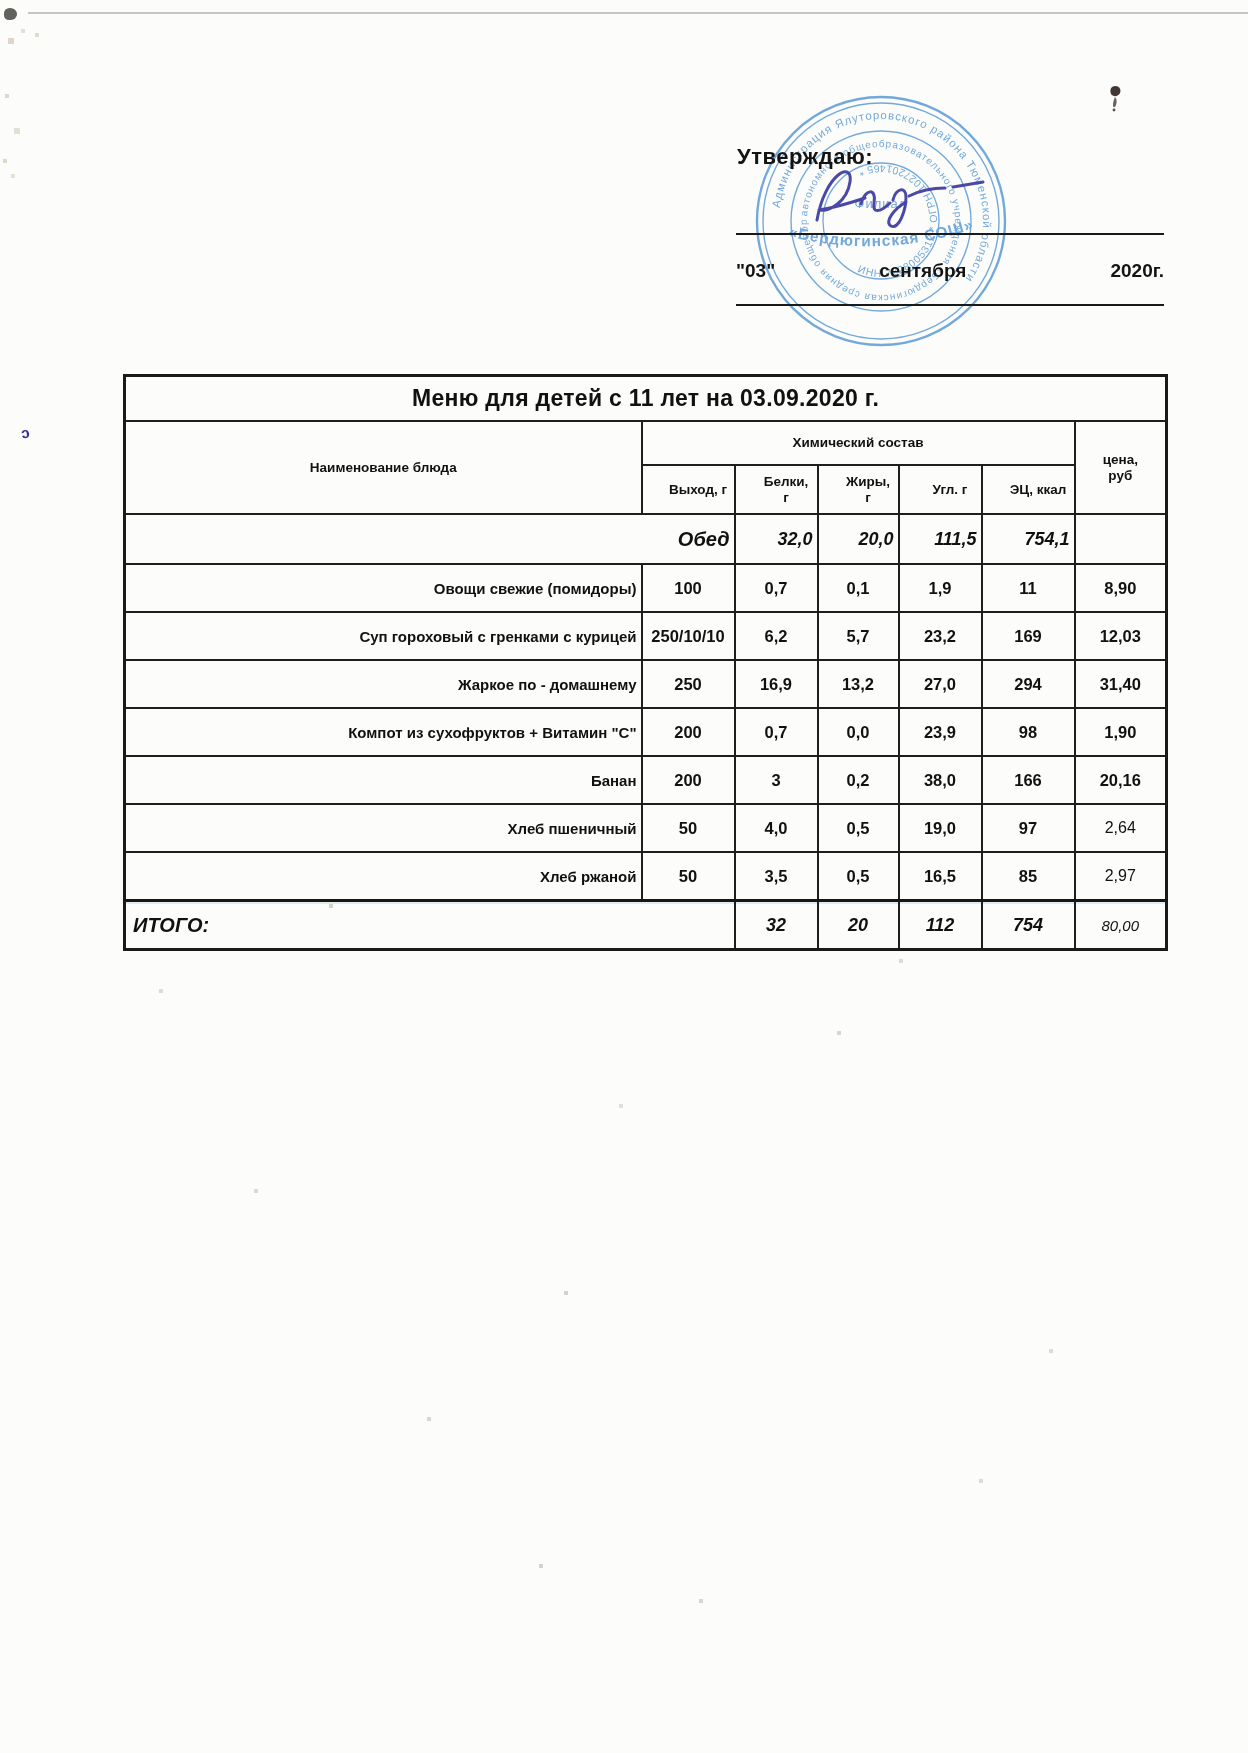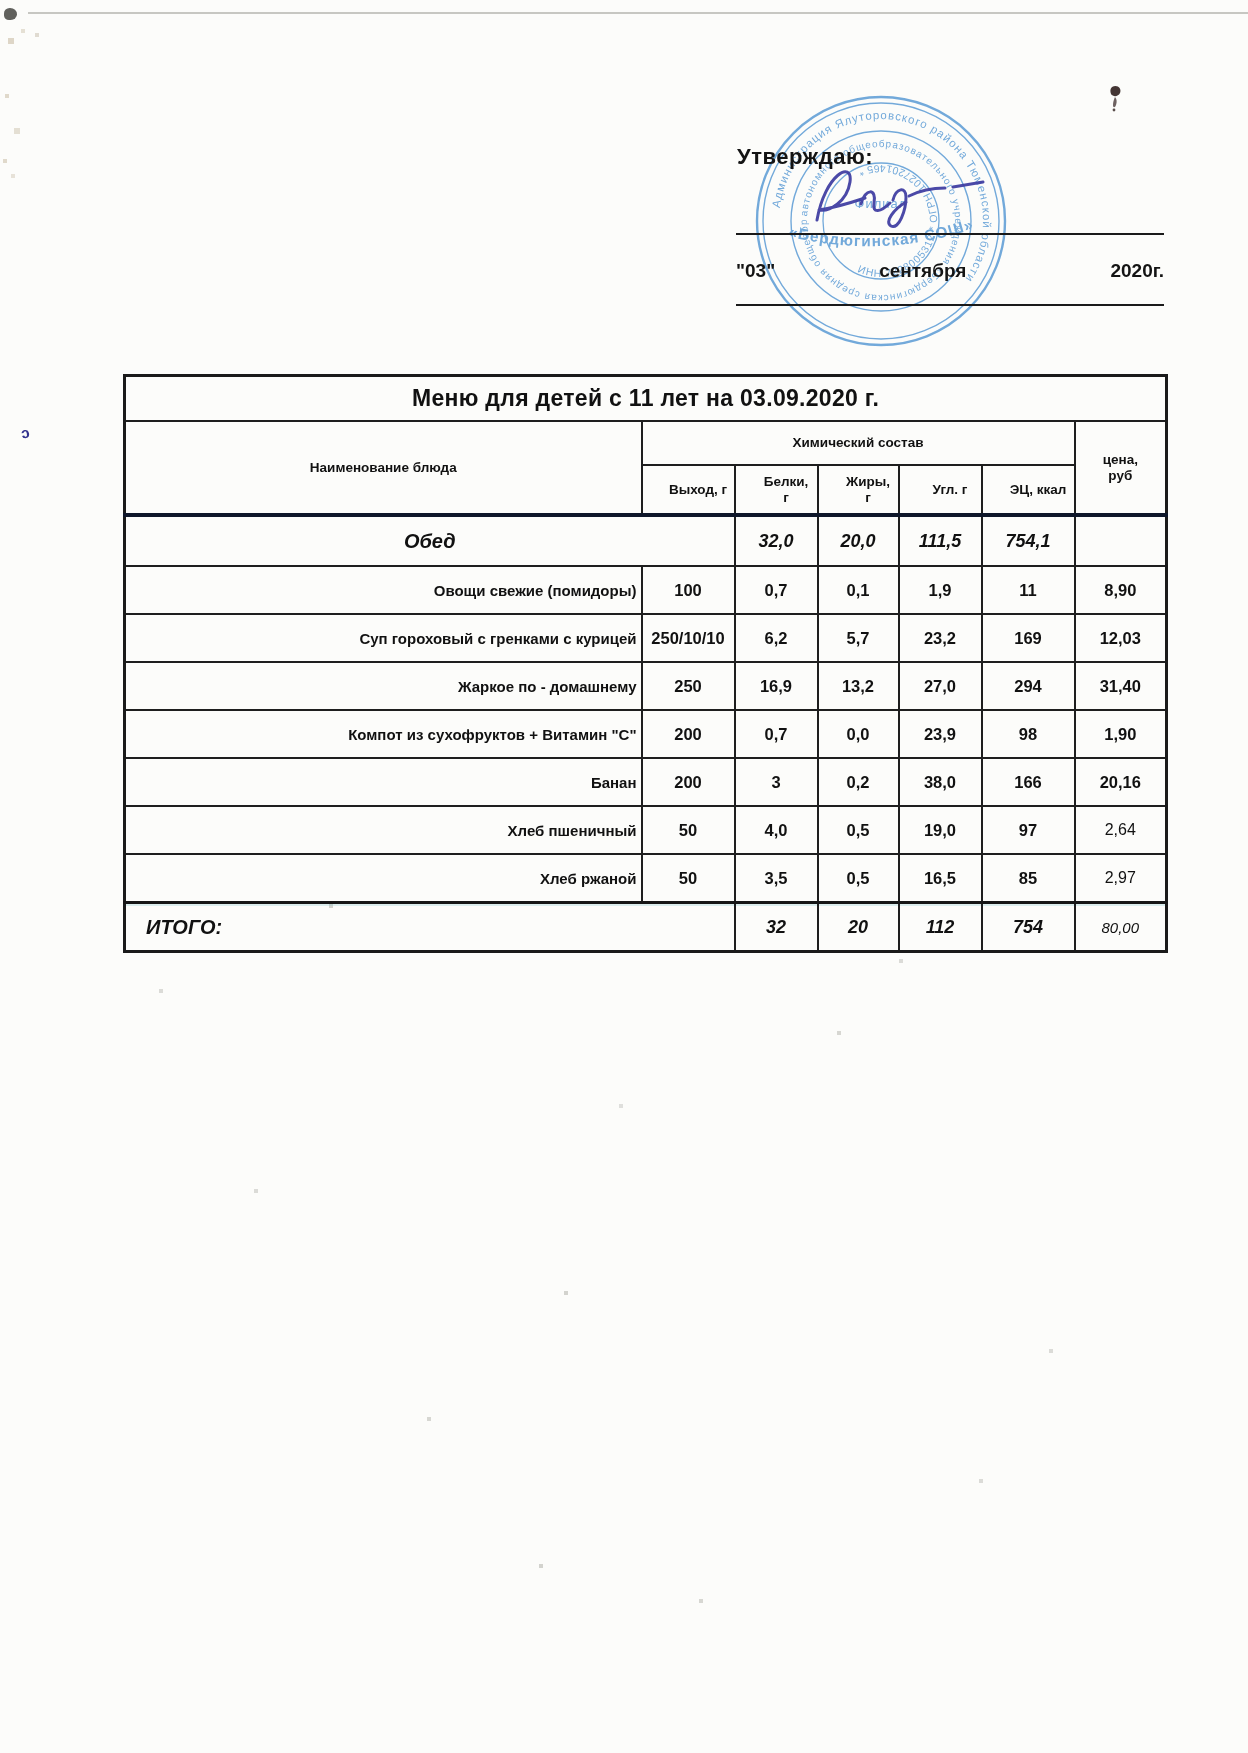--- a/index.html
+++ b/index.html
@@ -45,29 +45,29 @@
   .signature{position:absolute;left:795px;top:156px;z-index:6;}
   
   table.menu{position:absolute;left:123px;top:330px;width:1042px;border-collapse:collapse;
     table-layout:fixed;z-index:2;border:3px solid #1a1a1a;margin-top:44px;}
   table.menu td{border:2px solid #1e1e1e;text-align:center;vertical-align:middle;
     padding:0 4px;color:#111;overflow:hidden;}
   td.title-cell{height:43px;font-size:23px;font-weight:bold;letter-spacing:.3px;border-bottom:3px solid #1a1a1a;}
   tr.hdr1 td{height:42px;font-size:13.5px;font-weight:bold;line-height:1.15;border-radius:14px;}
   tr.hdr2 td{height:47px;font-size:13.5px;font-weight:bold;line-height:1.15;padding-left:24px;}
   td.price-hdr{font-size:15px;font-weight:bold;line-height:1.25;}
-  tr.meal td{height:48px;font-style:italic;font-weight:bold;border-top:4px solid #0f172a;}
+  tr.meal td{height:48px;font-style:italic;font-weight:bold;border-top:1px solid #0f172a;text-align:right;}
   tr.meal td.meal-name{font-size:20px;}
   tr.meal td{font-size:18px;}
   tr[data-name="menu-row"] td{height:46px;font-size:16.5px;font-weight:bold;text-align:center;}
   tr[data-name="menu-row"] td.left{text-align:right;padding-left:7px;font-size:15px;}
   td.light{font-weight:400 !important;font-size:16px !important;color:#222;}
   tr.total td{height:46px;font-style:italic;font-weight:bold;font-size:18px;border-top:3px solid #161616;
     box-shadow:inset 0 2px 0 rgba(120,190,200,.25);}
-  tr.total td.left{text-align:left;padding-left:20px;font-size:20px;}
+  tr.total td.left{text-align:left;padding-left:7px;font-size:20px;}
   tr.total td.price-total{font-weight:400;font-size:15px;}
 </style>
 </head>
 <body>
 
 <div class="page" data-name="scanned-menu-page">
 
   <div class="top-scan-line" data-name="scan-edge-line"></div>
   <div class="corner-blot" data-name="corner-ink-blot"></div>
   <div class="speckles" data-name="margin-speckles"></div>

